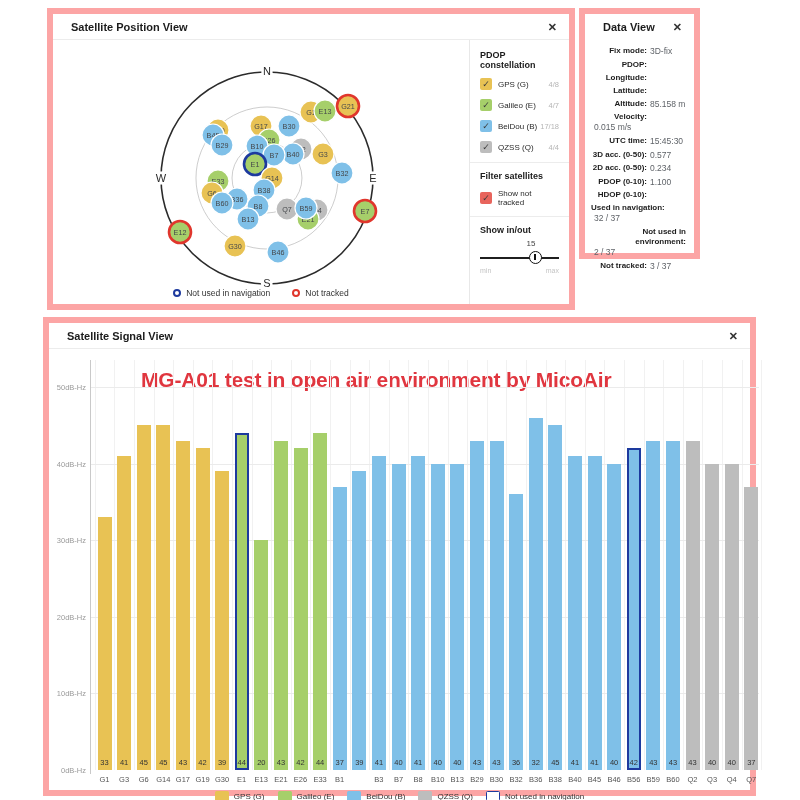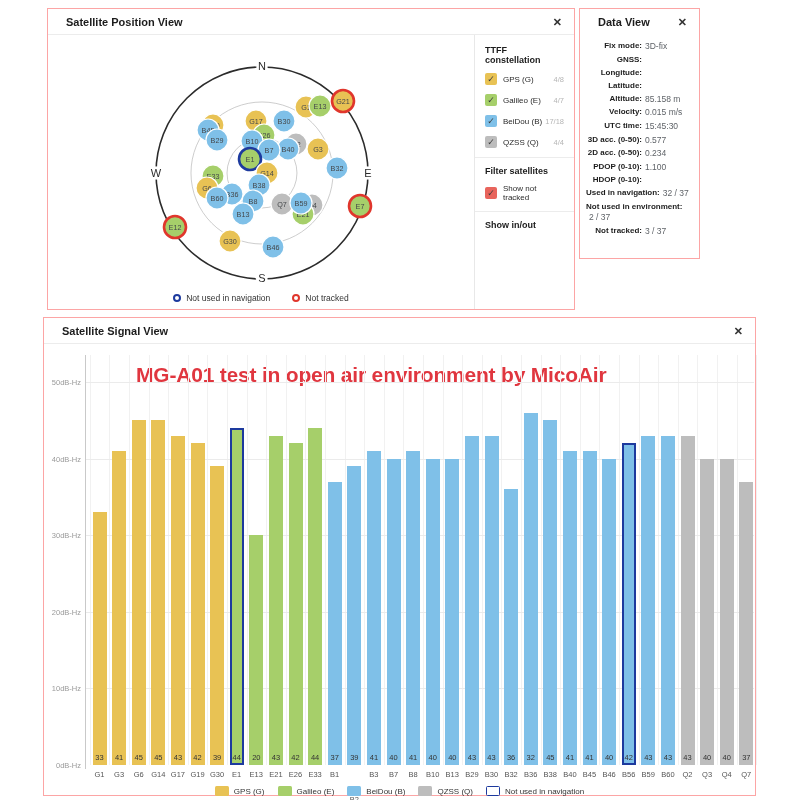--- a/index.html
+++ b/index.html
@@ -1,17 +1,17 @@
 <!DOCTYPE html>
 <html><head>
 <meta charset="utf-8">
 <style>
   * { margin:0; padding:0; box-sizing:border-box; }
   html,body { width:800px; height:800px; background:#fff; font-family:"Liberation Sans", sans-serif; color:#222; overflow:hidden; }
-  .panel { position:absolute; background:#fff; border:1px solid #fca5a5; }
+  .panel { position:absolute; background:#fff; border:6px solid #fca5a5; }
   .panel-header { position:relative; height:26px; line-height:26px; padding-left:18px; font-size:11px; font-weight:700; color:#1c1c1c; }
   .hdr-divider { border-bottom:1px solid #ececec; }
   .close-btn { position:absolute; right:12px; top:0; height:26px; line-height:26px; font-size:11px; color:#333; cursor:pointer; }
 
   
   #pos-panel { left:47px; top:8px; width:528px; height:302px; }
   #pos-content { position:absolute; top:26px; left:0; right:100px; bottom:0; }
   #skyplot { position:absolute; left:0; top:2px; }
   #pos-legend { position:absolute; bottom:6px; left:0; right:0; display:flex; justify-content:center; gap:22px; }
   .pos-legend-item { display:flex; align-items:center; gap:5px; font-size:8.5px; color:#333; }
@@ -204,21 +204,21 @@
           <span class="ring-dot" style="border: 2.2px solid rgb(29, 58, 158);"></span>
           <span>Not used in navigation</span>
         </div>
         <div class="pos-legend-item">
           <span class="ring-dot" style="border: 2.2px solid rgb(224, 54, 44);"></span>
           <span>Not tracked</span>
         </div>
       </div>
   </div>
   <div id="pos-sidebar">
-    <div class="sb-title">TTFF constellation</div>
+    <div class="sb-title">PDOP constellation</div>
     <div id="constellation-rows">
         <div class="sb-row">
           <span class="cbox" style="background: rgb(232, 194, 84);">✓</span>
           <span class="sb-label">GPS (G)</span>
           <span class="sb-count">4/8</span>
         </div>
         <div class="sb-row">
           <span class="cbox" style="background: rgb(166, 207, 106);">✓</span>
           <span class="sb-label">Galileo (E)</span>
           <span class="sb-count">4/7</span>
@@ -235,35 +235,42 @@
         </div>
       </div>
     <div class="sb-divider"></div>
     <div class="sb-title">Filter satellites</div>
     <div class="sb-row">
       <span class="cbox" id="filter-cbox" style="background: rgb(232, 100, 92);">✓</span>
       <span class="sb-label">Show not tracked</span>
     </div>
     <div class="sb-divider"></div>
     <div class="sb-title">Show in/out</div>
+    <div id="zoom-slider">
+      <span id="slider-value">15</span>
+      <div id="slider-track"></div>
+      <div id="slider-thumb"></div>
+      <span class="slider-minmax" style="left:0">min</span>
+      <span class="slider-minmax" style="right:0">max</span>
+    </div>
   </div>
 </div>
 
 <div class="panel" id="data-panel">
   <div class="panel-header">
     <span>Data View</span>
     <span class="close-btn">✕</span>
   </div>
   <div id="dv-rows">
       <div class="dvrow">
         <span class="dvl">Fix mode:</span>
         <span class="dvv">3D-fix</span>
       </div>
       <div class="dvrow">
-        <span class="dvl">GNSS:</span>
+        <span class="dvl">PDOP:</span>
         <span class="dvv"></span>
       </div>
       <div class="dvrow">
         <span class="dvl">Longitude:</span>
         <span class="dvv"></span>
       </div>
       <div class="dvrow">
         <span class="dvl">Latitude:</span>
         <span class="dvv"></span>
       </div>

